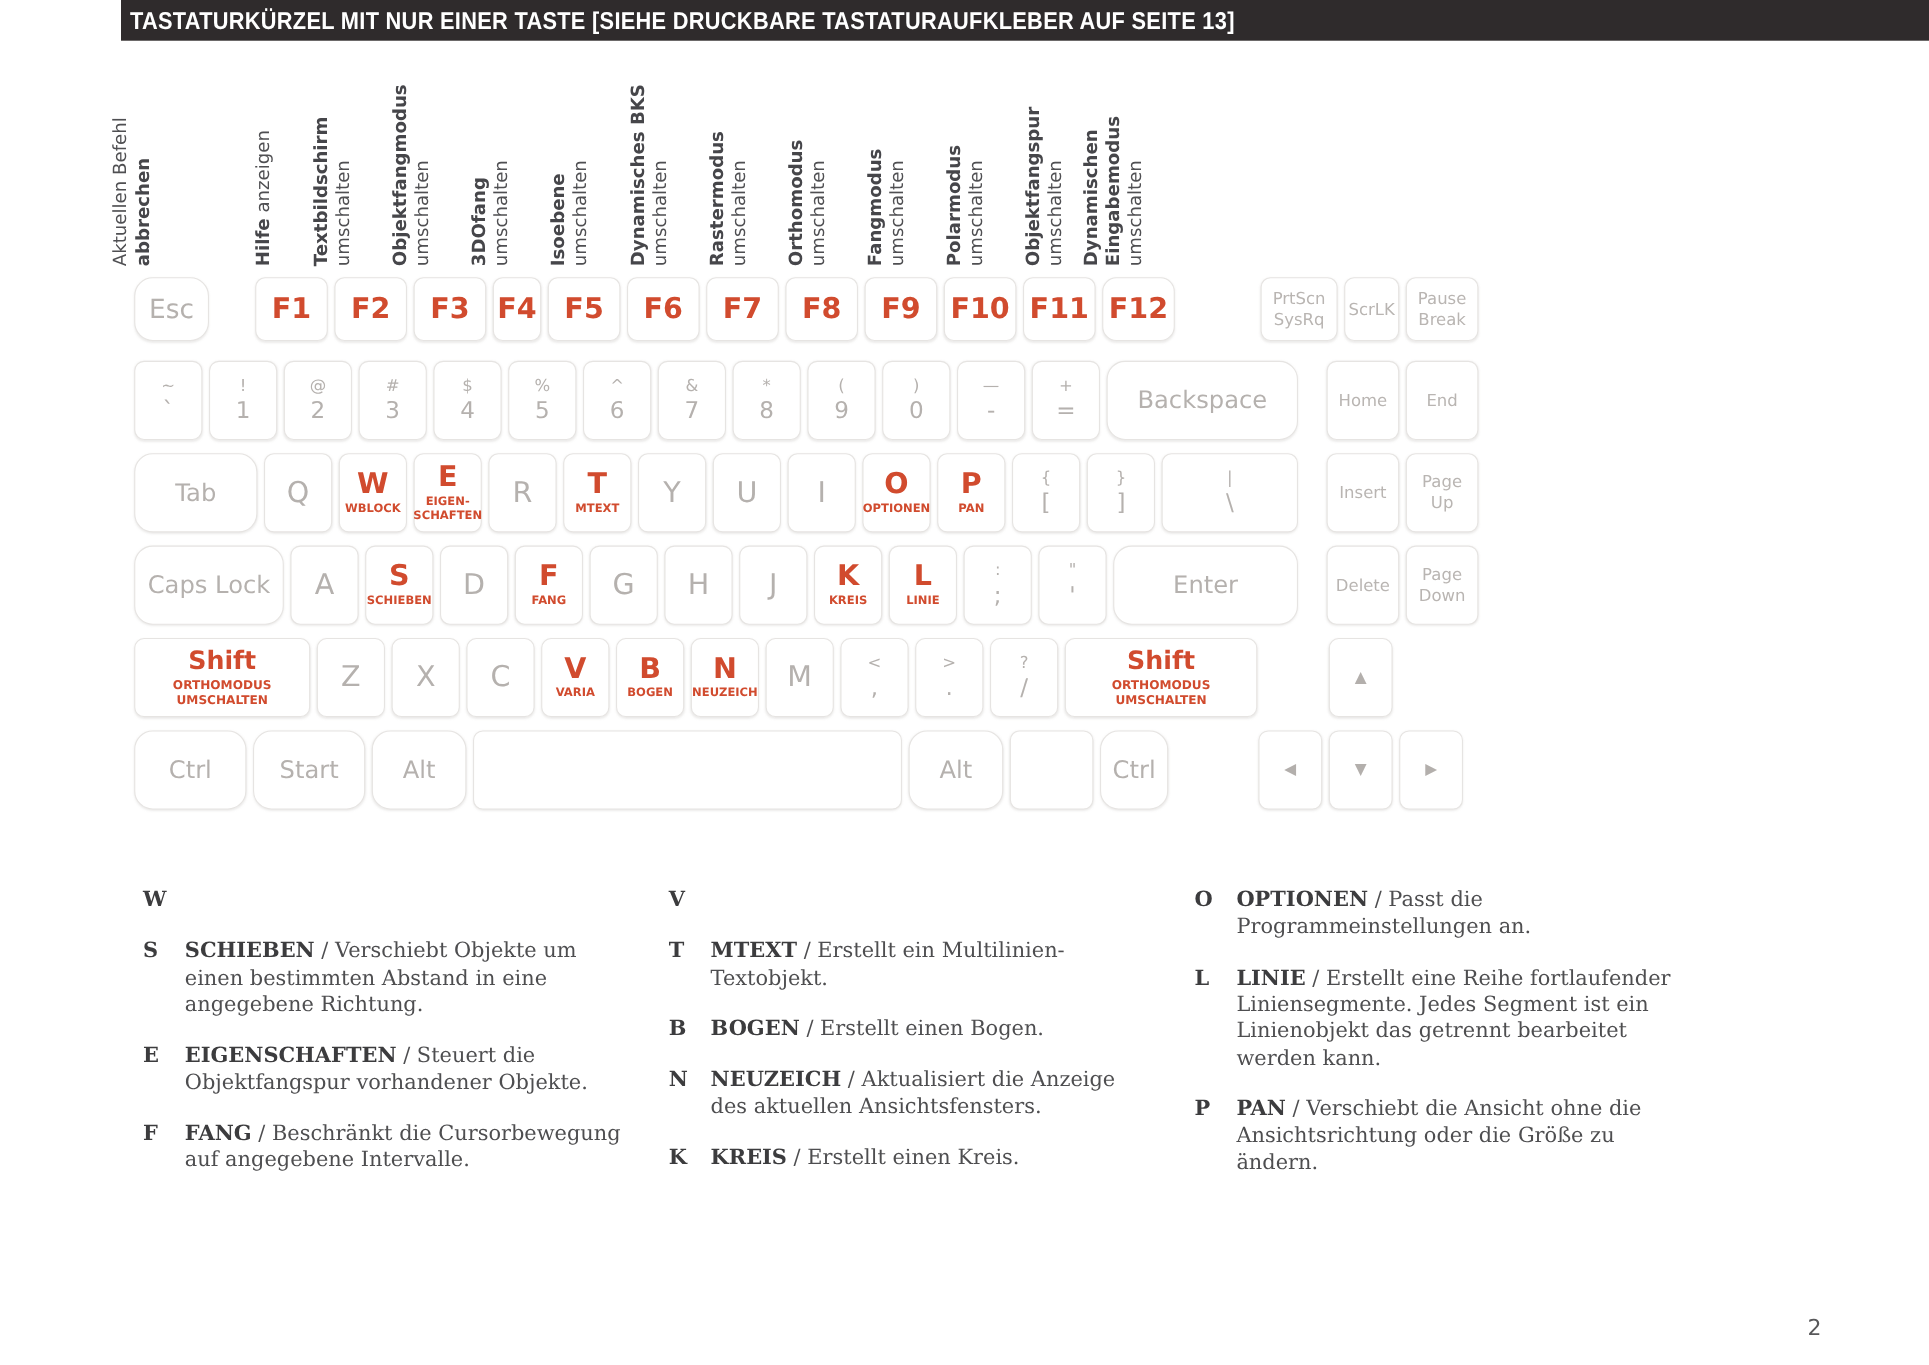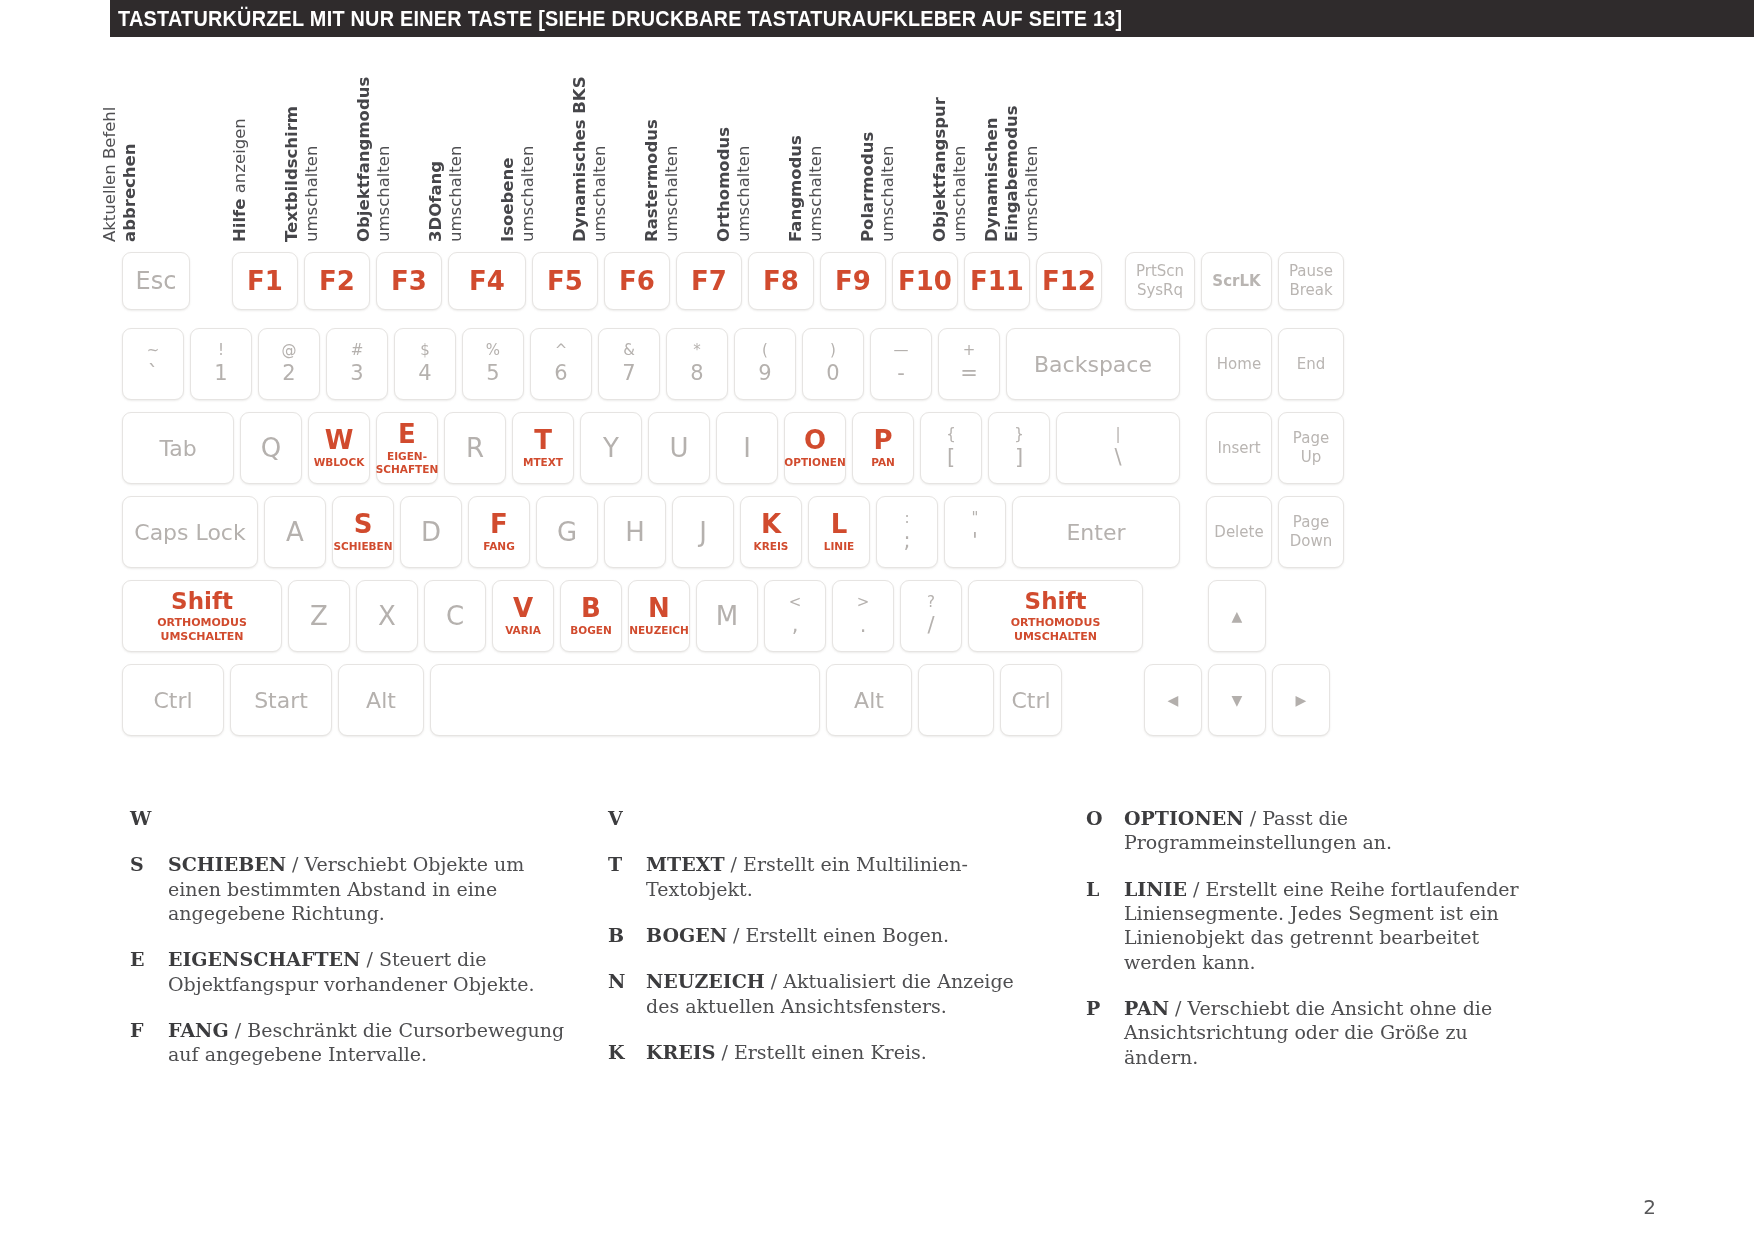--- a/index.html
+++ b/index.html
@@ -31,21 +31,21 @@
   .fn-label b{font-weight:bold;color:#46464a;}
   .krow{display:flex;gap:6px;margin-bottom:12px;align-items:stretch;}
   .krow.fnrow{height:58px;margin-bottom:18px;}
   .krow:not(.fnrow){height:72px;}
   .key{
     background:#fff;border:1.5px solid #e6e4e2;border-radius:9px;box-sizing:border-box;
     box-shadow:0 1px 2px rgba(150,145,140,0.18);
     display:flex;flex-direction:column;align-items:center;justify-content:center;
     flex:0 0 auto;color:var(--key-text);
   }
-  .key.mod{font-size:22px;}
+  .key.mod{font-size:22px;border-radius:17px;}
   .key.esc{font-size:24px;}
   .key.letter{font-size:26px;}
   .key.fkey{color:var(--accent);font-size:26px;font-weight:600;}
   .key.small{font-size:15px;line-height:1.25;text-align:center;white-space:pre-line;color:#b9b5b2;}
   .key.sym .top{font-size:15px;line-height:1.1;}
   .key.sym .bottom{font-size:21px;line-height:1.2;margin-top:2px;}
   .key.redletter .main{color:var(--accent);font-size:26px;font-weight:bold;line-height:1;}
   .key.redletter .sub{color:var(--accent);font-size:10.5px;font-weight:bold;line-height:1.2;margin-top:3px;text-align:center;white-space:pre-line;}
   .key.redmod .main{color:var(--accent);font-size:23px;font-weight:bold;line-height:1.1;}
   .key.redmod .sub{color:var(--accent);font-size:11px;font-weight:bold;line-height:1.25;margin-top:2px;text-align:center;white-space:pre-line;}
@@ -127,32 +127,32 @@
           <div class="ln"><b>Eingabemodus</b></div>
           <div class="ln"><span>umschalten</span></div>
         </div>
       </div>
     <div>
         <div class="krow fnrow">
           <div class="key mod esc" style="width: 68px;">Esc</div>
           <div class="key fkey" style="width: 66px; margin-left: 36px;">F1</div>
           <div class="key fkey" style="width: 66px;">F2</div>
           <div class="key fkey" style="width: 66px;">F3</div>
-          <div class="key fkey" style="width: 78px;">F4</div>
+          <div class="key fkey" style="width: 44px;">F4</div>
           <div class="key fkey" style="width: 66px;">F5</div>
           <div class="key fkey" style="width: 66px;">F6</div>
           <div class="key fkey" style="width: 66px;">F7</div>
           <div class="key fkey" style="width: 66px;">F8</div>
           <div class="key fkey" style="width: 66px;">F9</div>
           <div class="key fkey" style="width: 66px;">F10</div>
           <div class="key fkey" style="width: 66px;">F11</div>
           <div class="key fkey" style="width: 66px; border-radius: 13px;">F12</div>
           <div class="key small" style="width: 70px; margin-left: auto;">PrtScn
 SysRq</div>
-          <div class="key small" style="width: 71px; font-weight: bold;">ScrLK</div>
+          <div class="key small" style="width: 50px;">ScrLK</div>
           <div class="key small" style="width: 66px;">Pause
 Break</div>
         </div>
         <div class="krow">
           <div class="key sym" style="width: 62px;">
             <div class="top">~</div>
             <div class="bottom">`</div>
           </div>
           <div class="key sym" style="width: 62px;">
             <div class="top">!</div>

